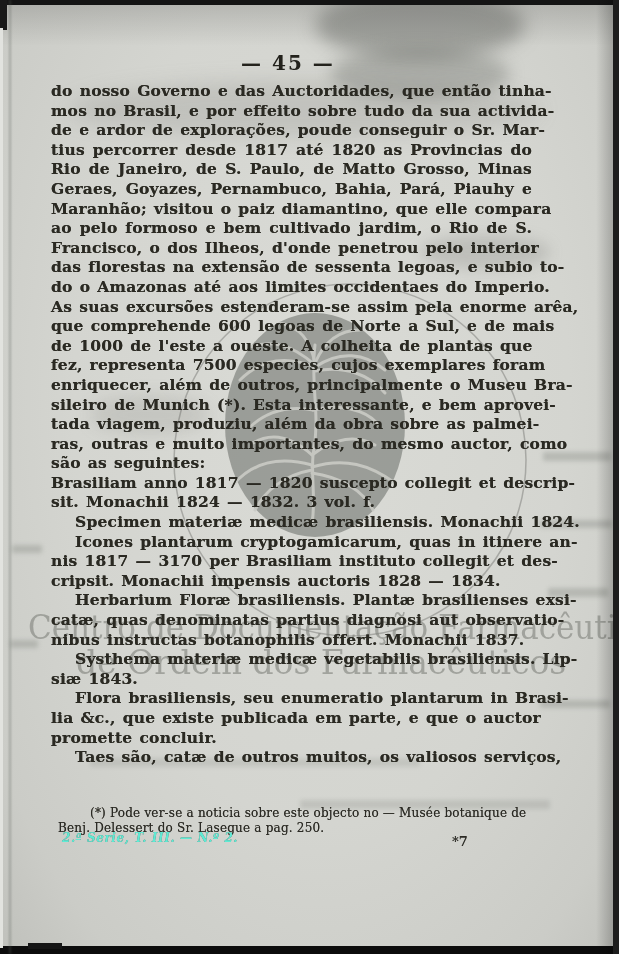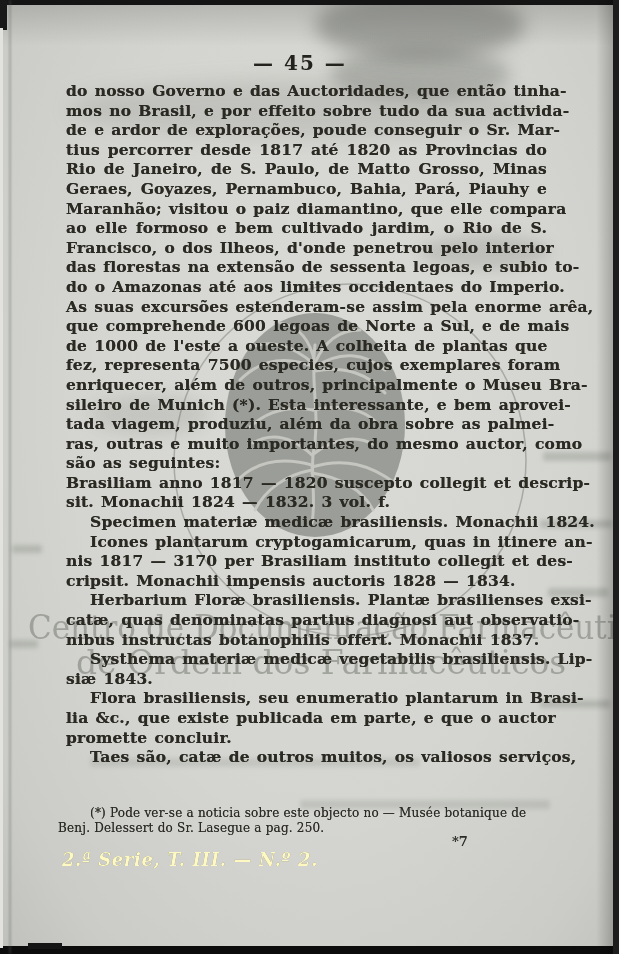--- a/index.html
+++ b/index.html
@@ -27,36 +27,36 @@
   .smudge{position:absolute;border-radius:50%;pointer-events:none;}
   
   #stamp{position:absolute;left:215px;top:305px;width:230px;height:245px;filter:blur(.6px);}
   #stamp-ring{position:absolute;left:168px;top:278px;width:364px;height:364px;}
   
   .wm{position:absolute;color:#82847e;opacity:.62;white-space:nowrap;
       font-family:"DejaVu Serif", serif;font-weight:400;}
   #wm1{left:28px;top:608px;font-size:33px;transform:scaleX(.94);transform-origin:left top;}
   #wm2{left:76px;top:643px;font-size:33px;}
   
-  #page-number{position:absolute;left:60px;top:51px;width:480px;text-align:center;
+  #page-number{position:absolute;left:48px;top:51px;width:480px;text-align:center;
       font-size:20px;font-weight:700;color:#23221c;letter-spacing:2px;}
-  #text-block{position:absolute;left:66px;top:81px;width:481px;color:#2a2922;
+  #text-block{position:absolute;left:51px;top:81px;width:481px;color:#2a2922;
       font-size:15.5px;font-weight:700;letter-spacing:.2px;word-spacing:1.5px;
       text-shadow:0 0 .5px rgba(42,41,34,.75);}
   .line{height:19.6px;line-height:19.6px;text-align:justify;text-align-last:justify;
       white-space:nowrap;overflow:visible;}
   .line.nj{text-align-last:left;}
   .line.ind{text-indent:24px;}
   #footnote{position:absolute;left:58px;top:806px;width:478px;color:#2b2a24;
       font-size:12px;font-weight:400;line-height:14.5px;letter-spacing:.2px;
       text-shadow:0 0 .4px rgba(42,41,34,.7);}
   #footnote .fn1{text-indent:32px;}
-  #signature{position:absolute;left:62px;top:831px;font-size:18px;font-weight:700;
-      font-style:italic;color:#fef9c3;letter-spacing:.6px;
-      text-shadow:0 0 .4px rgba(42,41,34,.7);margin-top:18px;}
+  #signature{position:absolute;left:62px;top:831px;font-size:12px;font-weight:700;
+      font-style:italic;color:#5eead4;letter-spacing:.6px;
+      text-shadow:0 0 .4px rgba(42,41,34,.7);}
   #catchword{position:absolute;left:452px;top:834px;font-size:13px;font-weight:700;color:#2b2a24;}
   .ghost{position:absolute;background:rgba(125,127,122,.32);filter:blur(2px);border-radius:2px;}
 </style>
 </head>
 <body>
 
 <div id="scan">
   <div id="paper"></div>
 
   <div class="smudge" style="left:315px;top:-10px;width:210px;height:70px;background:rgba(88,90,86,.42);filter:blur(9px);"></div>
@@ -104,21 +104,21 @@
   <div id="page-number">— 45 —</div>
 
   <div id="text-block">
       <div class="line">do nosso Governo e das Auctoridades, que então tinha-</div>
       <div class="line">mos no Brasil, e por effeito sobre tudo da sua activida-</div>
       <div class="line">de e ardor de explorações, poude conseguir o Sr. Mar-</div>
       <div class="line">tius percorrer desde 1817 até 1820 as Provincias do</div>
       <div class="line">Rio de Janeiro, de S. Paulo, de Matto Grosso, Minas</div>
       <div class="line">Geraes, Goyazes, Pernambuco, Bahia, Pará, Piauhy e</div>
       <div class="line">Maranhão; visitou o paiz diamantino, que elle compara</div>
-      <div class="line">ao elle formoso e bem cultivado jardim, o Rio de S.</div>
+      <div class="line">ao pelo formoso e bem cultivado jardim, o Rio de S.</div>
       <div class="line">Francisco, o dos Ilheos, d'onde penetrou pelo interior</div>
       <div class="line">das florestas na extensão de sessenta legoas, e subio to-</div>
       <div class="line">do o Amazonas até aos limites occidentaes do Imperio.</div>
       <div class="line">As suas excursões estenderam-se assim pela enorme arêa,</div>
       <div class="line">que comprehende 600 legoas de Norte a Sul, e de mais</div>
       <div class="line">de 1000 de l'este a oueste. A colheita de plantas que</div>
       <div class="line">fez, representa 7500 especies, cujos exemplares foram</div>
       <div class="line">enriquecer, além de outros, principalmente o Museu Bra-</div>
       <div class="line">sileiro de Munich (*). Esta interessante, e bem aprovei-</div>
       <div class="line">tada viagem, produziu, além da obra sobre as palmei-</div>

